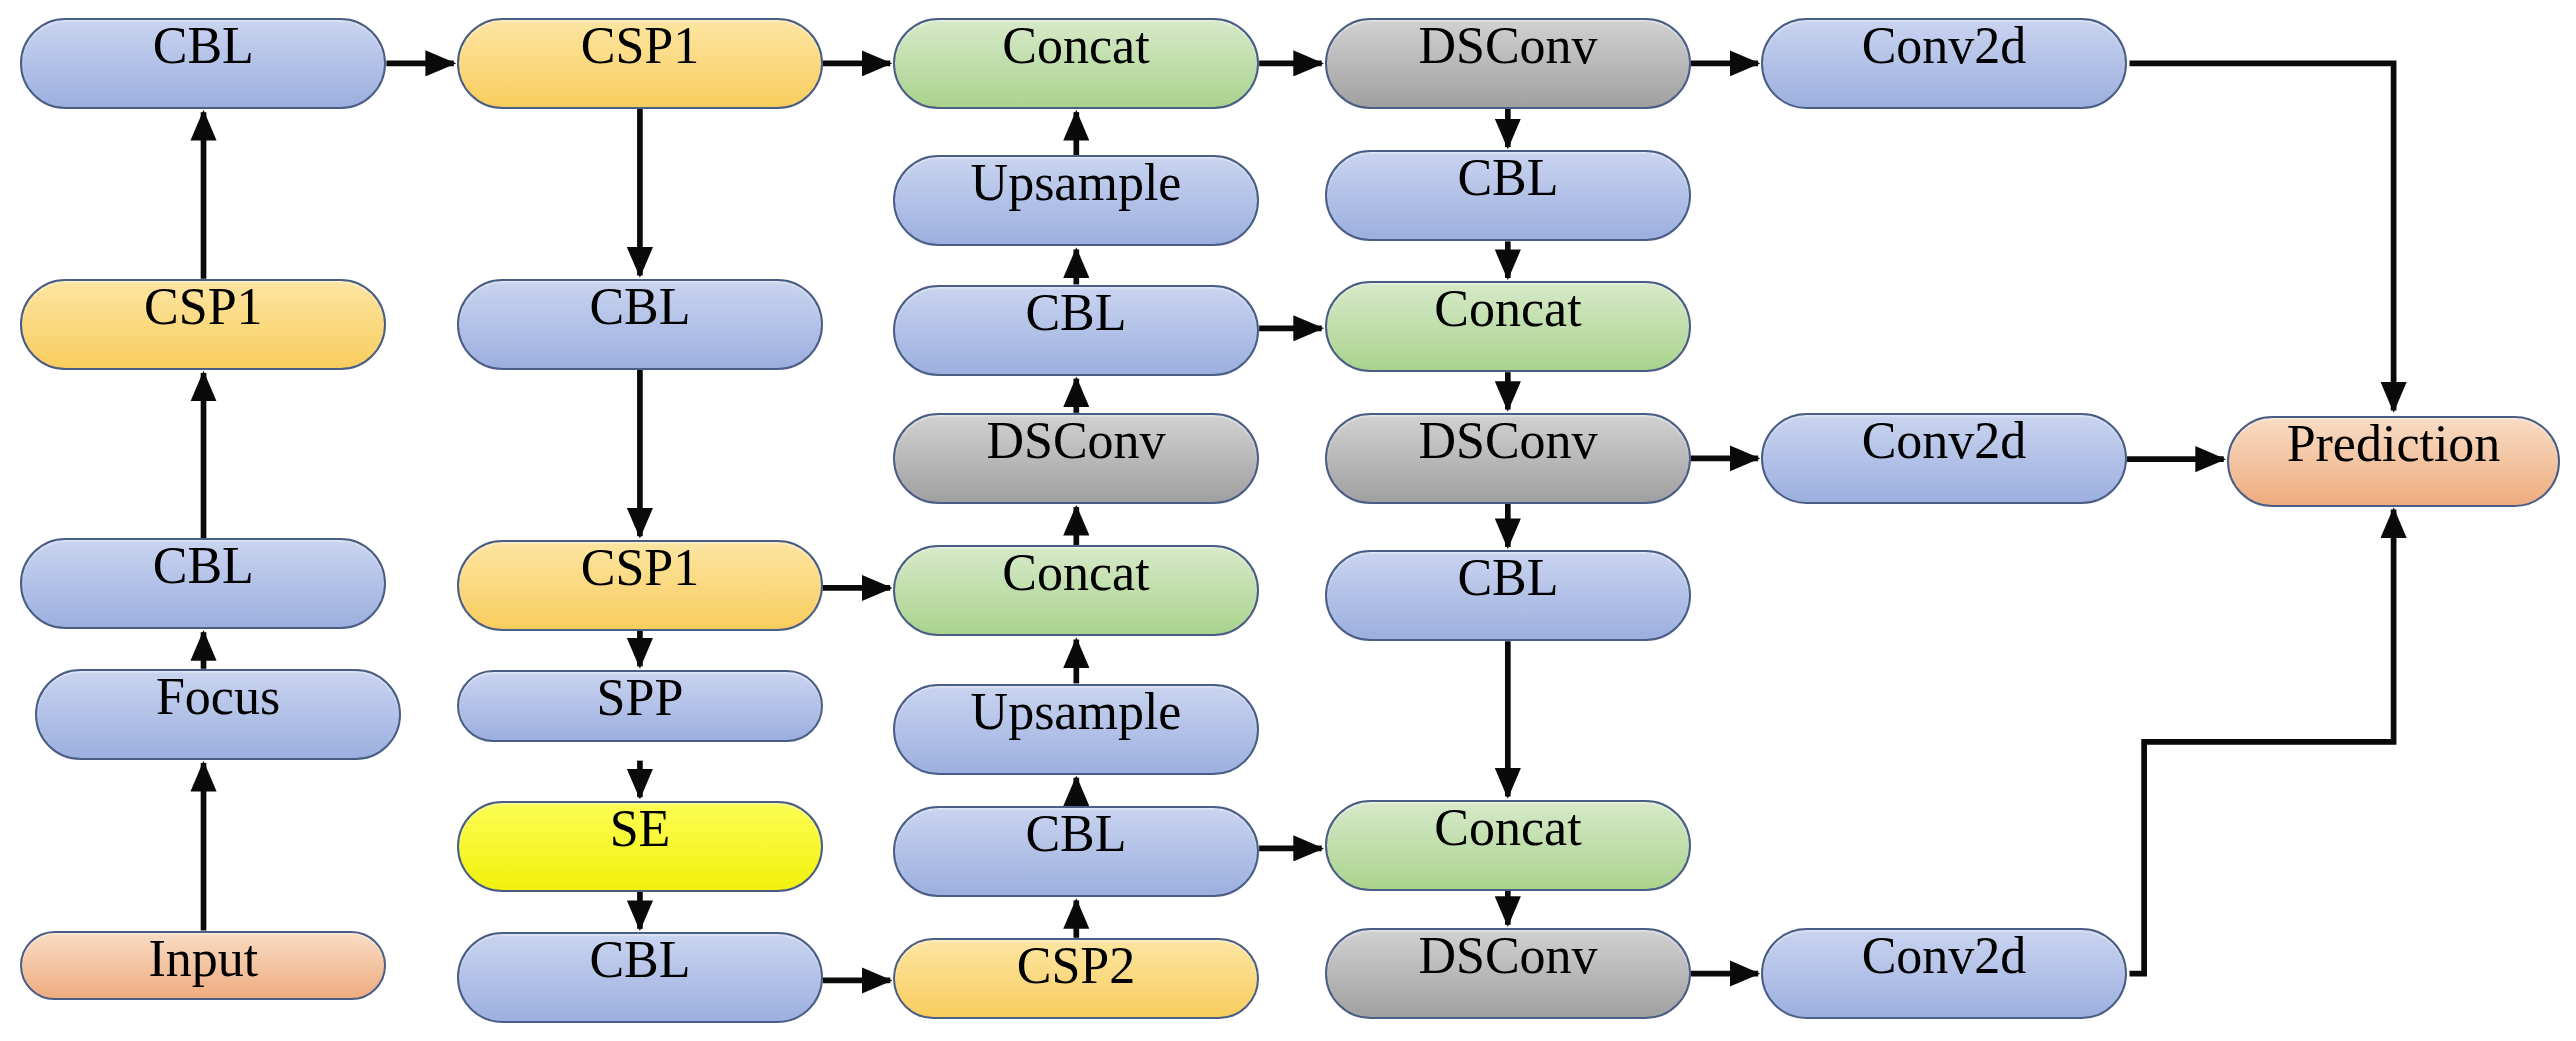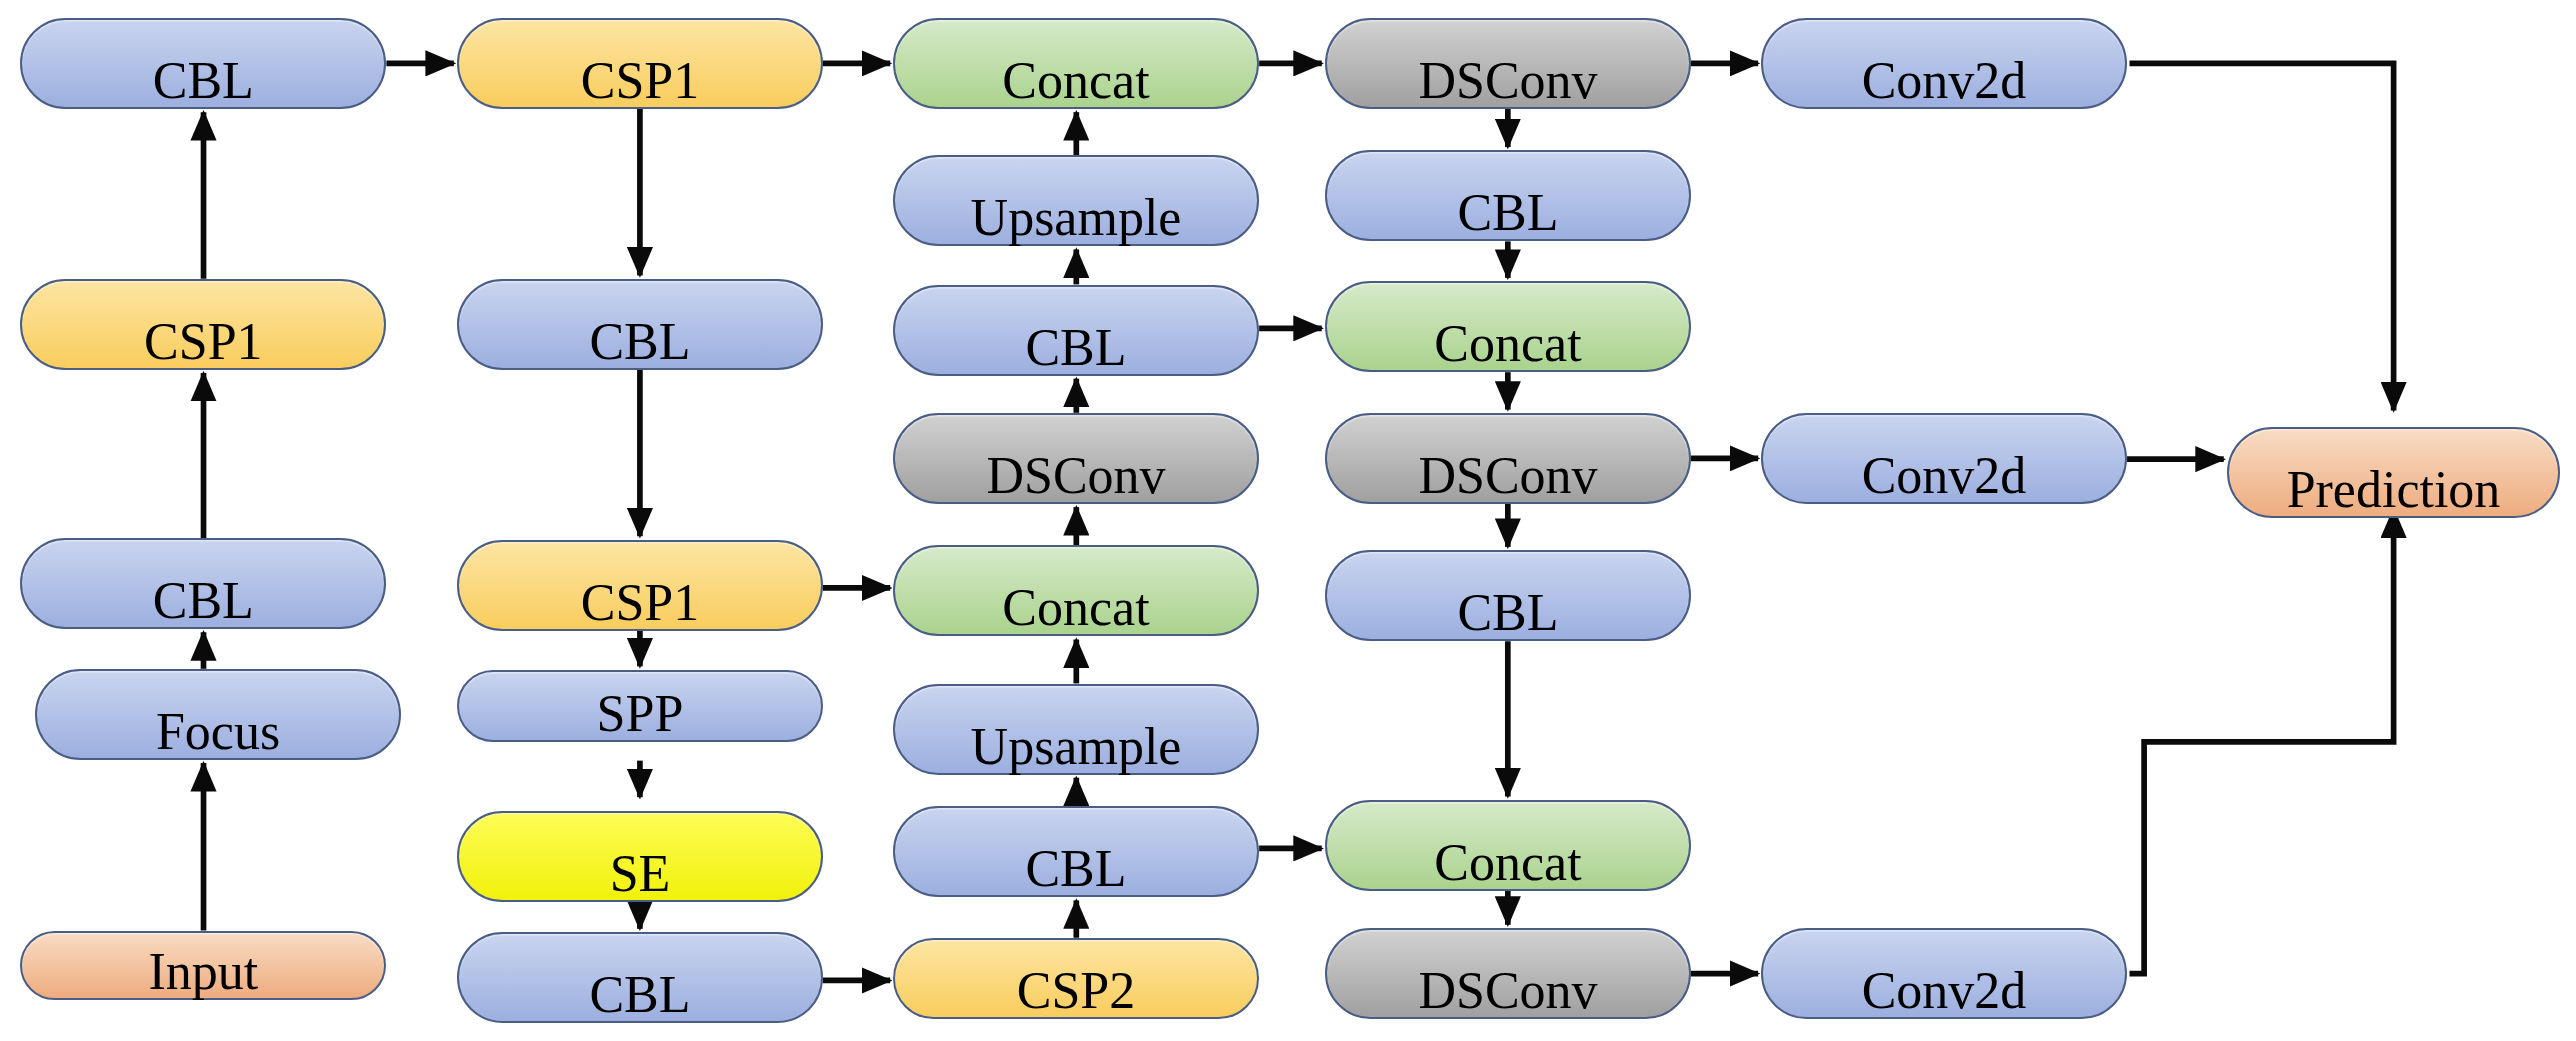--- a/index.html
+++ b/index.html
@@ -15,21 +15,21 @@
     position: absolute;
     left: 0; top: 0;
     width: 2576px; height: 1041px;
   }
   .node {
     position: absolute;
     box-sizing: border-box;
     border-radius: 49px;
     border: 2.8px solid #4a5d85;
     display: flex;
-    align-items: flex-end;
+    align-items: flex-start;
     justify-content: center;
     color: #000000;
     font-size: 52px;
     line-height: 1;
     white-space: nowrap;
     box-shadow: inset 0 1.6px 1.6px rgba(255,255,255,0.45);
   }
   .node span { display: block; }
 </style>
 </head>
@@ -101,21 +101,21 @@
       </div>
       <div class="node" style="left: 457px; top: 279px; width: 366px; height: 91px; background: linear-gradient(rgb(201, 212, 239) 0%, rgb(156, 175, 223) 100%); border-color: rgb(74, 93, 133);">
         <span>CBL</span>
       </div>
       <div class="node" style="left: 457px; top: 540px; width: 366px; height: 91px; background: linear-gradient(rgb(252, 229, 162) 0%, rgb(249, 205, 94) 100%); border-color: rgb(74, 93, 133);">
         <span>CSP1</span>
       </div>
       <div class="node" style="left: 457px; top: 670px; width: 366px; height: 72px; background: linear-gradient(rgb(201, 212, 239) 0%, rgb(156, 175, 223) 100%); border-color: rgb(74, 93, 133);">
         <span>SPP</span>
       </div>
-      <div class="node" style="left: 457px; top: 801px; width: 366px; height: 91px; background: linear-gradient(rgb(253, 253, 85) 0%, rgb(241, 241, 12) 100%); border-color: rgb(74, 93, 133); margin-top: 10px;">
+      <div class="node" style="left: 457px; top: 801px; width: 366px; height: 91px; background: linear-gradient(rgb(253, 253, 85) 0%, rgb(241, 241, 12) 100%); border-color: rgb(74, 93, 133);">
         <span>SE</span>
       </div>
       <div class="node" style="left: 457px; top: 932px; width: 366px; height: 91px; background: linear-gradient(rgb(201, 212, 239) 0%, rgb(156, 175, 223) 100%); border-color: rgb(74, 93, 133);">
         <span>CBL</span>
       </div>
       <div class="node" style="left: 893px; top: 18px; width: 366px; height: 91px; background: linear-gradient(rgb(214, 233, 201) 0%, rgb(170, 211, 141) 100%); border-color: rgb(74, 93, 133);">
         <span>Concat</span>
       </div>
       <div class="node" style="left: 893px; top: 155px; width: 366px; height: 91px; background: linear-gradient(rgb(201, 212, 239) 0%, rgb(156, 175, 223) 100%); border-color: rgb(74, 93, 133);">
         <span>Upsample</span>
@@ -161,18 +161,18 @@
       </div>
       <div class="node" style="left: 1761px; top: 18px; width: 366px; height: 91px; background: linear-gradient(rgb(201, 212, 239) 0%, rgb(156, 175, 223) 100%); border-color: rgb(74, 93, 133);">
         <span>Conv2d</span>
       </div>
       <div class="node" style="left: 1761px; top: 413px; width: 366px; height: 91px; background: linear-gradient(rgb(201, 212, 239) 0%, rgb(156, 175, 223) 100%); border-color: rgb(74, 93, 133);">
         <span>Conv2d</span>
       </div>
       <div class="node" style="left: 1761px; top: 928px; width: 366px; height: 91px; background: linear-gradient(rgb(201, 212, 239) 0%, rgb(156, 175, 223) 100%); border-color: rgb(74, 93, 133);">
         <span>Conv2d</span>
       </div>
-      <div class="node" style="left: 2227px; top: 427px; width: 333px; height: 91px; background: linear-gradient(rgb(248, 220, 196) 0%, rgb(238, 172, 127) 100%); border-color: rgb(74, 93, 133);">
+      <div class="node" style="left: 2227px; top: 416px; width: 333px; height: 91px; background: linear-gradient(rgb(248, 220, 196) 0%, rgb(238, 172, 127) 100%); border-color: rgb(74, 93, 133);">
         <span>Prediction</span>
       </div>
     </div>
 </div>
 
 
 </body></html>

